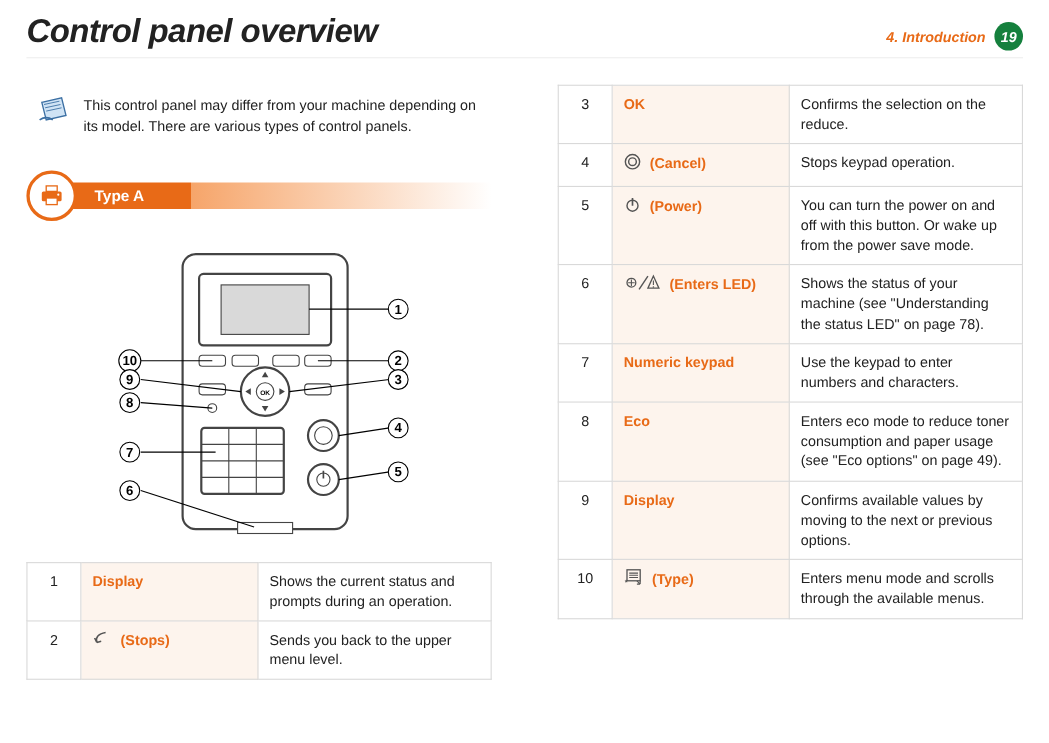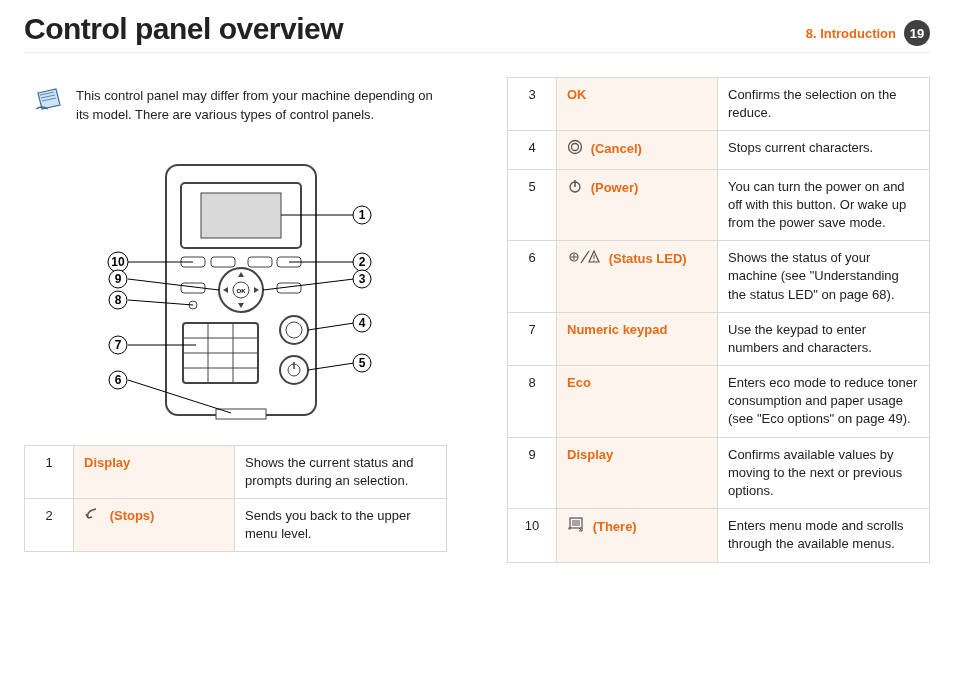--- a/index.html
+++ b/index.html
@@ -20,20 +20,21 @@
     padding: 12px 24px 20px 24px;
     box-sizing: border-box;
   }
   .header {
     display: flex;
     align-items: flex-end;
     justify-content: space-between;
     border-bottom: 1px solid #eee;
     padding-bottom: 6px;
     margin-bottom: 24px;
+    font-style: italic;
   }
   .title {
     font-size: 30px;
     font-weight: 700;
     letter-spacing: -0.5px;
   }
   .crumb {
     display: flex;
     align-items: center;
     gap: 8px;
@@ -41,21 +42,21 @@
     font-weight: 600;
     color: #e86a17;
   }
   .page-badge {
     display: inline-flex;
     align-items: center;
     justify-content: center;
     width: 26px;
     height: 26px;
     border-radius: 50%;
-    background: #404040;
+    background: #15803d;
     color: #fff;
     font-size: 13px;
     font-weight: 700;
   }
   .columns {
     display: flex;
     gap: 60px;
   }
   .col {
     flex: 1;
@@ -140,40 +141,51 @@
   }
 </style>
 </head>
 <body>
 
 <div class="page">
 
   <div class="header">
     <div class="title">Control panel overview</div>
     <div class="crumb">
-      <span>8.  Introduction</span>
+      <span>4.  Introduction</span>
       <span class="page-badge">19</span>
     </div>
   </div>
 
   <div class="columns">
 
     <div class="col">
 
       <div class="note">
         <span class="note-icon">
           <svg width="32" height="28" viewBox="0 0 32 28">
             <path d="M4 6 L22 2 L26 18 L8 22 Z" fill="#cfe3f5" stroke="#3b6fa3" stroke-width="1.2"></path>
             <path d="M6 8 L20 5 M7 11 L21 8 M8 14 L22 11" stroke="#3b6fa3" stroke-width="0.8"></path>
             <path d="M2 22 Q8 18 14 22" fill="none" stroke="#3b6fa3" stroke-width="1.5"></path>
           </svg>
         </span>
         <span>This control panel may differ from your machine depending on its model. There are various types of control panels.</span>
       </div>
 
+      <div class="section-head">
+        <div class="icon-circle">
+          <svg width="22" height="20" viewBox="0 0 22 20">
+            <rect x="2" y="6" width="18" height="9" rx="1.5" fill="#e86a17"></rect>
+            <rect x="6" y="1" width="10" height="5" fill="#fff" stroke="#e86a17" stroke-width="1.2"></rect>
+            <rect x="6" y="12" width="10" height="6" fill="#fff" stroke="#e86a17" stroke-width="1.2"></rect>
+            <circle cx="17" cy="9" r="1" fill="#fff"></circle>
+          </svg>
+        </div>
+        <div class="section-bar">Type A</div>
+      </div>
 
       <div class="diagram-wrap">
         <svg width="320" height="280" viewBox="0 0 320 280">
 
           <rect x="90" y="10" width="150" height="250" rx="12" fill="#fff" stroke="#444" stroke-width="2"></rect>
 
           <rect x="105" y="28" width="120" height="65" rx="4" fill="none" stroke="#444" stroke-width="2"></rect>
           <rect x="125" y="38" width="80" height="45" fill="#d9d9d9" stroke="#444"></rect>
 
           <rect x="105" y="102" width="24" height="10" rx="3" fill="#fff" stroke="#444"></rect>
@@ -251,21 +263,21 @@
               <text class="callout-label" x="42" y="229" text-anchor="middle">6</text>
           </g>
         </svg>
       </div>
 
       <table class="legend">
         <tbody>
             <tr>
           <td class="num">1</td>
           <td class="name">Display</td>
-          <td>Shows the current status and prompts during an selection.</td>
+          <td>Shows the current status and prompts during an operation.</td>
         </tr>
         <tr>
           <td class="num">2</td>
           <td class="name">
             <span class="ic">
               <svg width="18" height="14" viewBox="0 0 18 14">
                     <path d="M12 2 Q2 4 4 11 M4 11 l-2 -4 M4 11 l4 -1" fill="none" stroke="#555" stroke-width="1.4"></path>
                   </svg>
             </span>
             <span>(Stops)</span>
@@ -289,21 +301,21 @@
           <td class="num">4</td>
           <td class="name">
             <span class="ic">
               <svg width="16" height="16" viewBox="0 0 16 16">
                     <circle cx="8" cy="8" r="6.5" fill="none" stroke="#555" stroke-width="1.3"></circle>
                     <circle cx="8" cy="8" r="3.5" fill="none" stroke="#555" stroke-width="1.3"></circle>
                   </svg>
             </span>
             <span>(Cancel)</span>
           </td>
-          <td>Stops current characters.</td>
+          <td>Stops keypad operation.</td>
         </tr>
         <tr>
           <td class="num">5</td>
           <td class="name">
             <span class="ic">
               <svg width="16" height="16" viewBox="0 0 16 16">
                     <circle cx="8" cy="9" r="5" fill="none" stroke="#555" stroke-width="1.3"></circle>
                     <line x1="8" y1="2" x2="8" y2="9" stroke="#555" stroke-width="1.5"></line>
                   </svg>
             </span>
@@ -317,23 +329,23 @@
             <span class="ic">
               <svg width="34" height="16" viewBox="0 0 34 16">
                     <circle cx="7" cy="8" r="4" fill="none" stroke="#555" stroke-width="1.2"></circle>
                     <path d="M4 8h6M7 5v6" stroke="#555"></path>
                     <line x1="14" y1="14" x2="22" y2="2" stroke="#555" stroke-width="1.3"></line>
                     <path d="M27 2 L22 13 L32 13 Z" fill="none" stroke="#555" stroke-width="1.2"></path>
                     <line x1="27" y1="6" x2="27" y2="10" stroke="#555"></line>
                     <circle cx="27" cy="12" r="0.7" fill="#555"></circle>
                   </svg>
             </span>
-            <span>(Status LED)</span>
-          </td>
-          <td>Shows the status of your machine (see "Understanding the status LED" on page 68).</td>
+            <span>(Enters LED)</span>
+          </td>
+          <td>Shows the status of your machine (see "Understanding the status LED" on page 78).</td>
         </tr>
         <tr>
           <td class="num">7</td>
           <td class="name">Numeric keypad</td>
           <td>Use the keypad to enter numbers and characters.</td>
         </tr>
         <tr>
           <td class="num">8</td>
           <td class="name">Eco</td>
           <td>Enters eco mode to reduce toner consumption and paper usage (see "Eco options" on page 49).</td>
@@ -349,21 +361,21 @@
             <span class="ic">
               <svg width="18" height="16" viewBox="0 0 18 16">
                     <rect x="3" y="1" width="12" height="10" fill="none" stroke="#555" stroke-width="1.2"></rect>
                     <line x1="5" y1="4" x2="13" y2="4" stroke="#555"></line>
                     <line x1="5" y1="6" x2="13" y2="6" stroke="#555"></line>
                     <line x1="5" y1="8" x2="13" y2="8" stroke="#555"></line>
                     <text x="1" y="15" font-size="7" fill="#555">*</text>
                     <path d="M12 11 l3 3 M15 14 l-3 0 M15 14 l0 -3" stroke="#555" fill="none"></path>
                   </svg>
             </span>
-            <span>(There)</span>
+            <span>(Type)</span>
           </td>
           <td>Enters menu mode and scrolls through the available menus.</td>
         </tr>
       </tbody>
         </table>
     </div>
 
   </div>
 </div>
 

